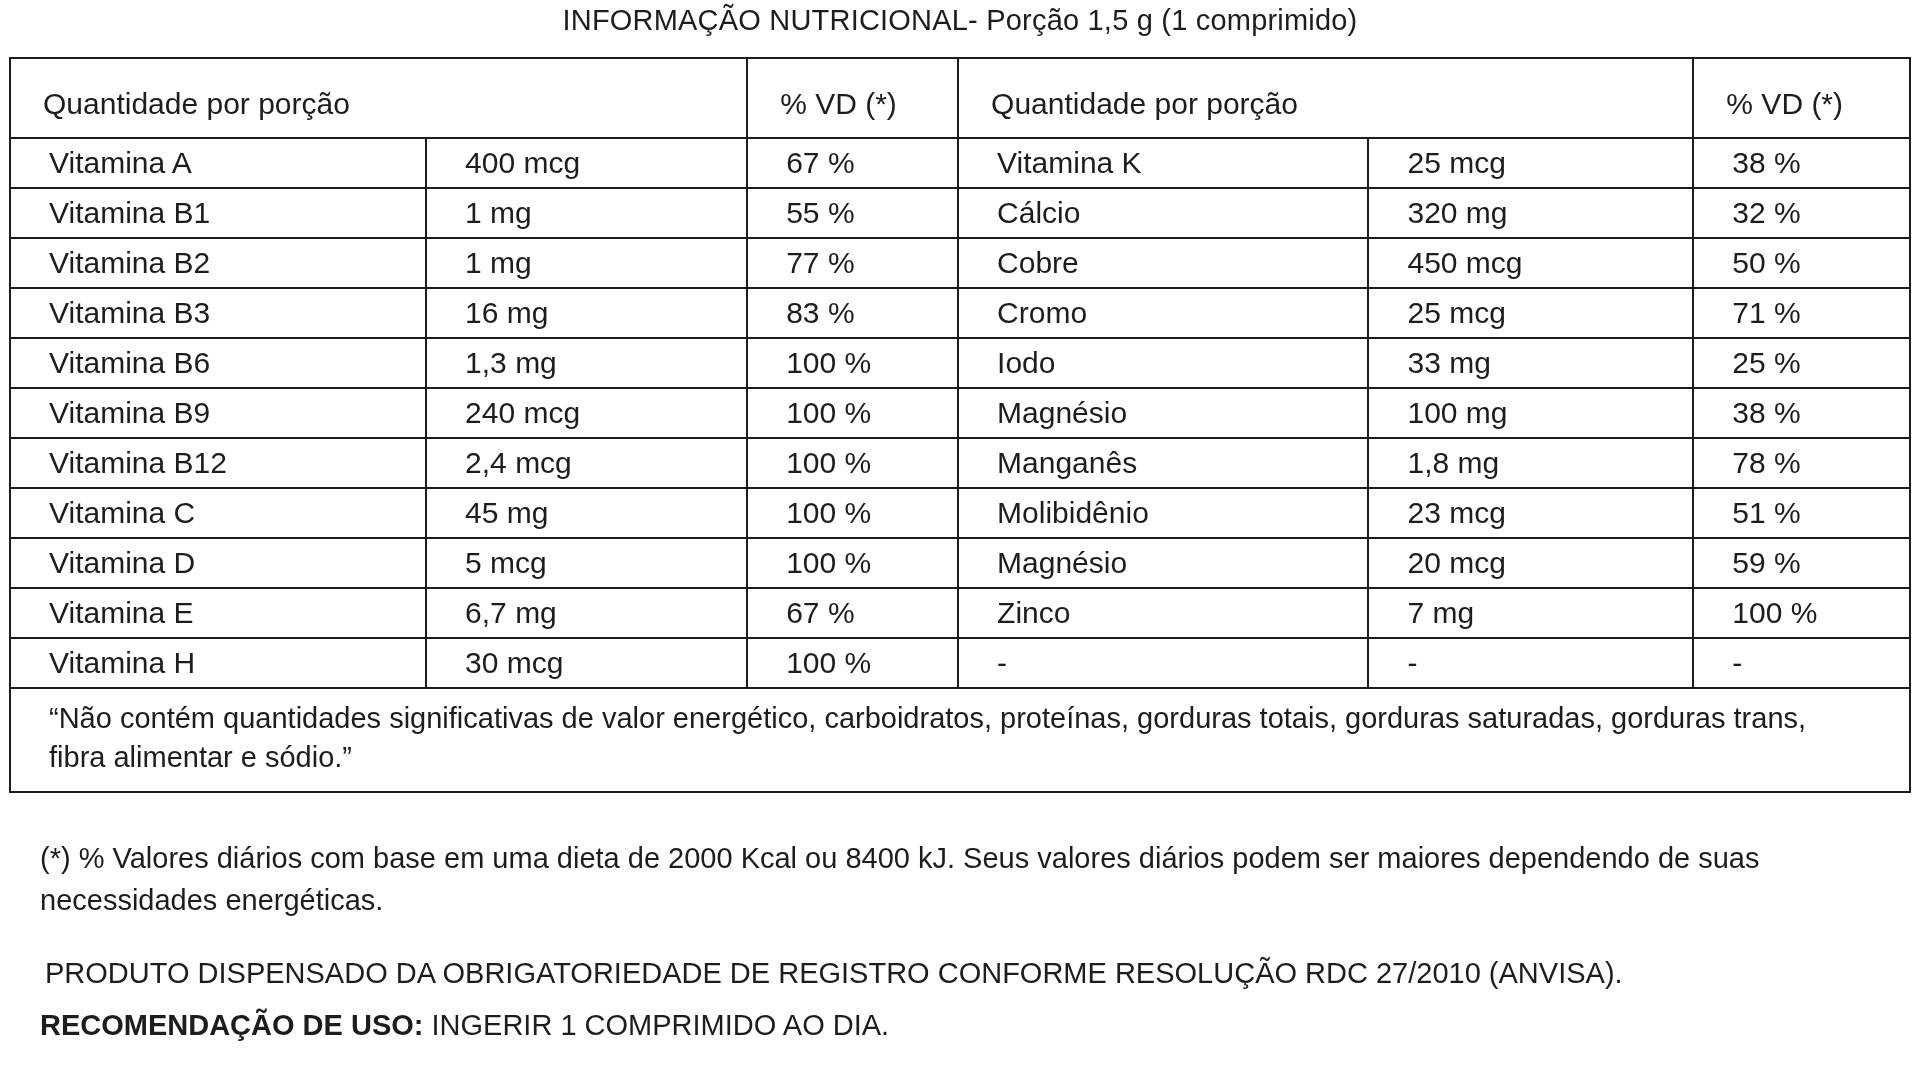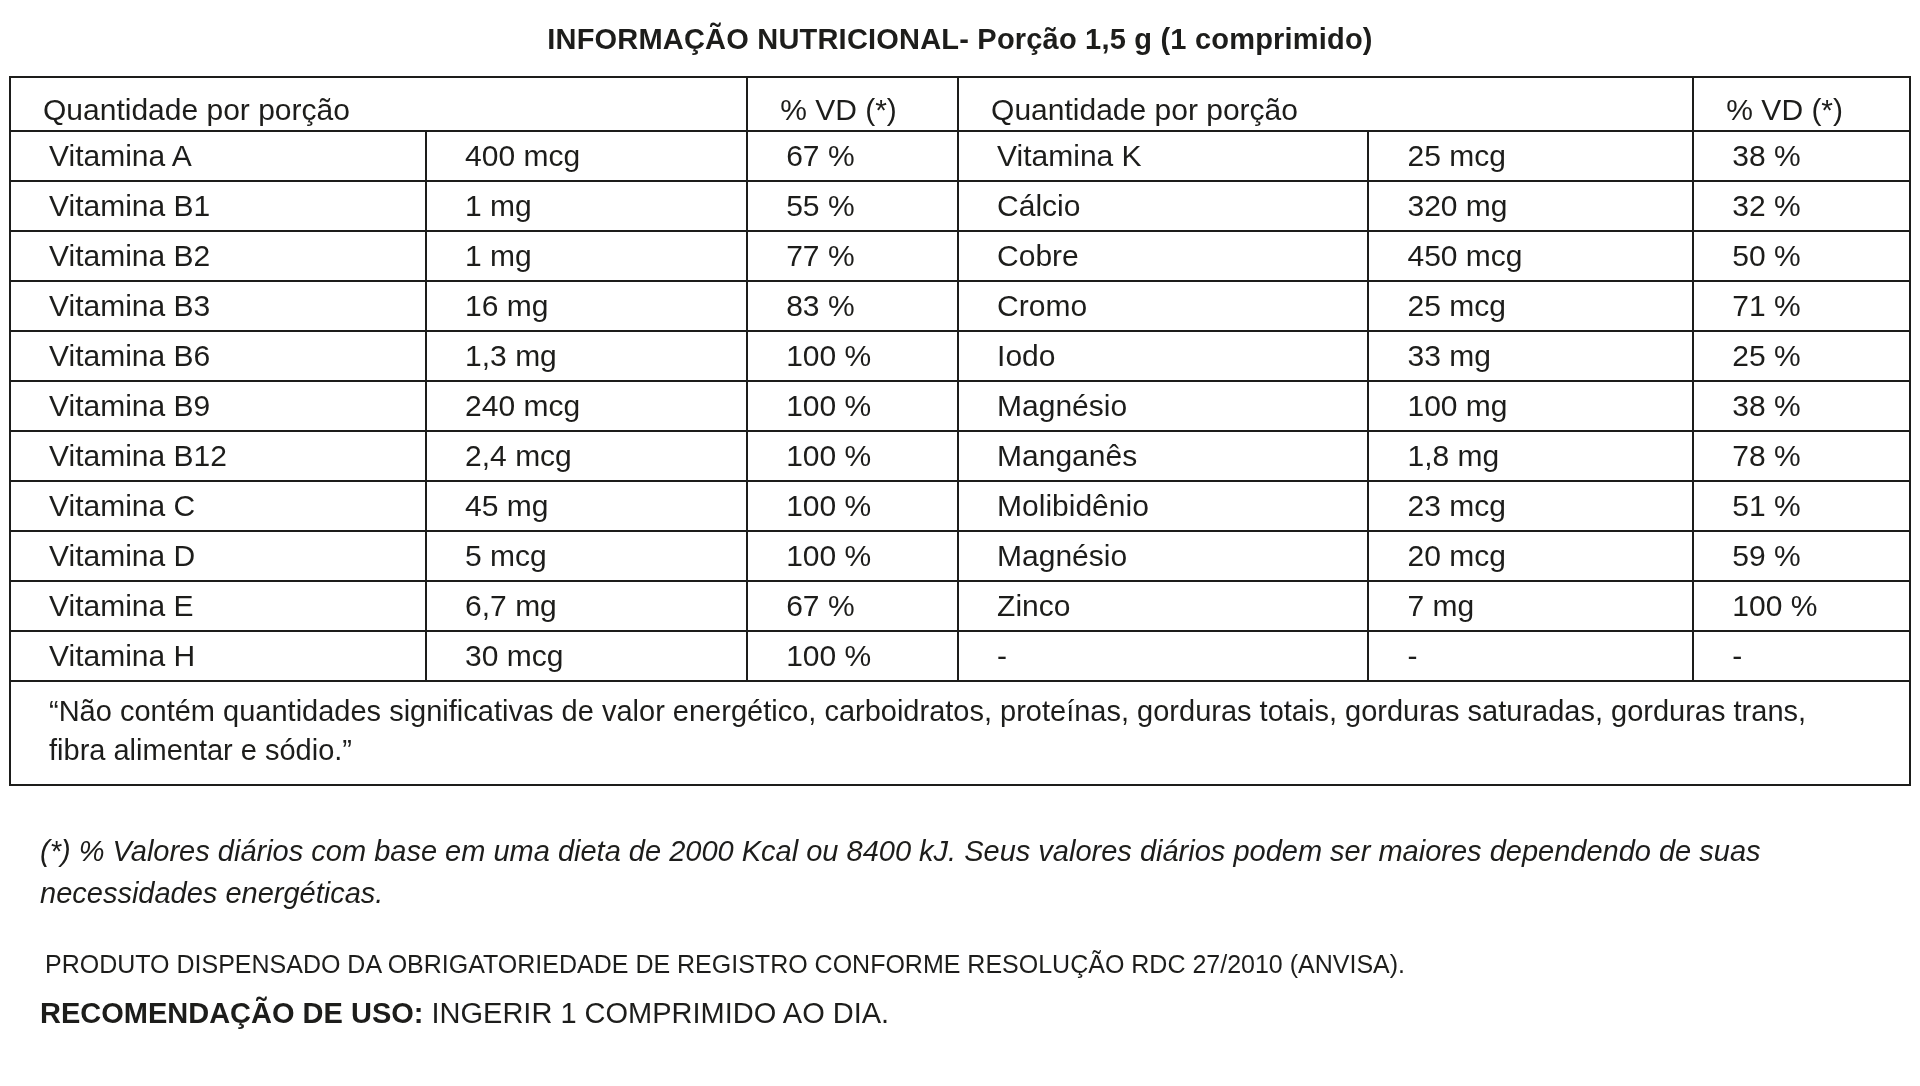--- a/index.html
+++ b/index.html
@@ -4,69 +4,68 @@
 <style>
   * { margin: 0; padding: 0; box-sizing: border-box; }
   html, body {
     width: 1920px; height: 1086px;
     background: #ffffff;
     color: #1d1d1b;
     font-family: "Liberation Sans", "DejaVu Sans", sans-serif;
     overflow: hidden;
   }
   .title {
-    padding-top: 23px;
+    padding-top: 4px;
     text-align: center;
     font-size: 29px;
-    font-weight: 700;
+    font-weight: 400;
     letter-spacing: 0.2px;
   }
   table.nutrition {
     margin: 20px 9px 0 9px;
     width: 1902px;
     border-collapse: collapse;
     table-layout: fixed;
   }
   table.nutrition th,
   table.nutrition td {
     border: 2px solid #1d1d1b;
     font-size: 30px;
     font-weight: 400;
     text-align: left;
     vertical-align: middle;
     padding-left: 38px;
     white-space: nowrap;
     overflow: hidden;
   }
   table.nutrition th {
-    height: 54px;
+    height: 80px;
     padding-top: 12px;
     padding-left: 32px;
   }
   table.nutrition td {
     height: 50px;
   }
   table.nutrition td.footnote {
     height: 94px;
     white-space: normal;
     font-size: 29px;
     line-height: 1.35;
     padding: 10px 46px 14px 38px;
     vertical-align: top;
   }
   .note-dv {
     margin: 44px 60px 0 40px;
     max-width: 1850px;
     font-size: 29px;
     line-height: 1.45;
-    font-style: italic;
   }
   .note-reg {
     margin: 34px 40px 0 45px;
-    font-size: 25px;
+    font-size: 29px;
     line-height: 1.3;
   }
   .note-usage {
     margin: 14px 40px 0 40px;
     font-size: 29px;
     line-height: 1.3;
   }
   .note-usage .label { font-weight: 700; }
 </style>
 </head>

